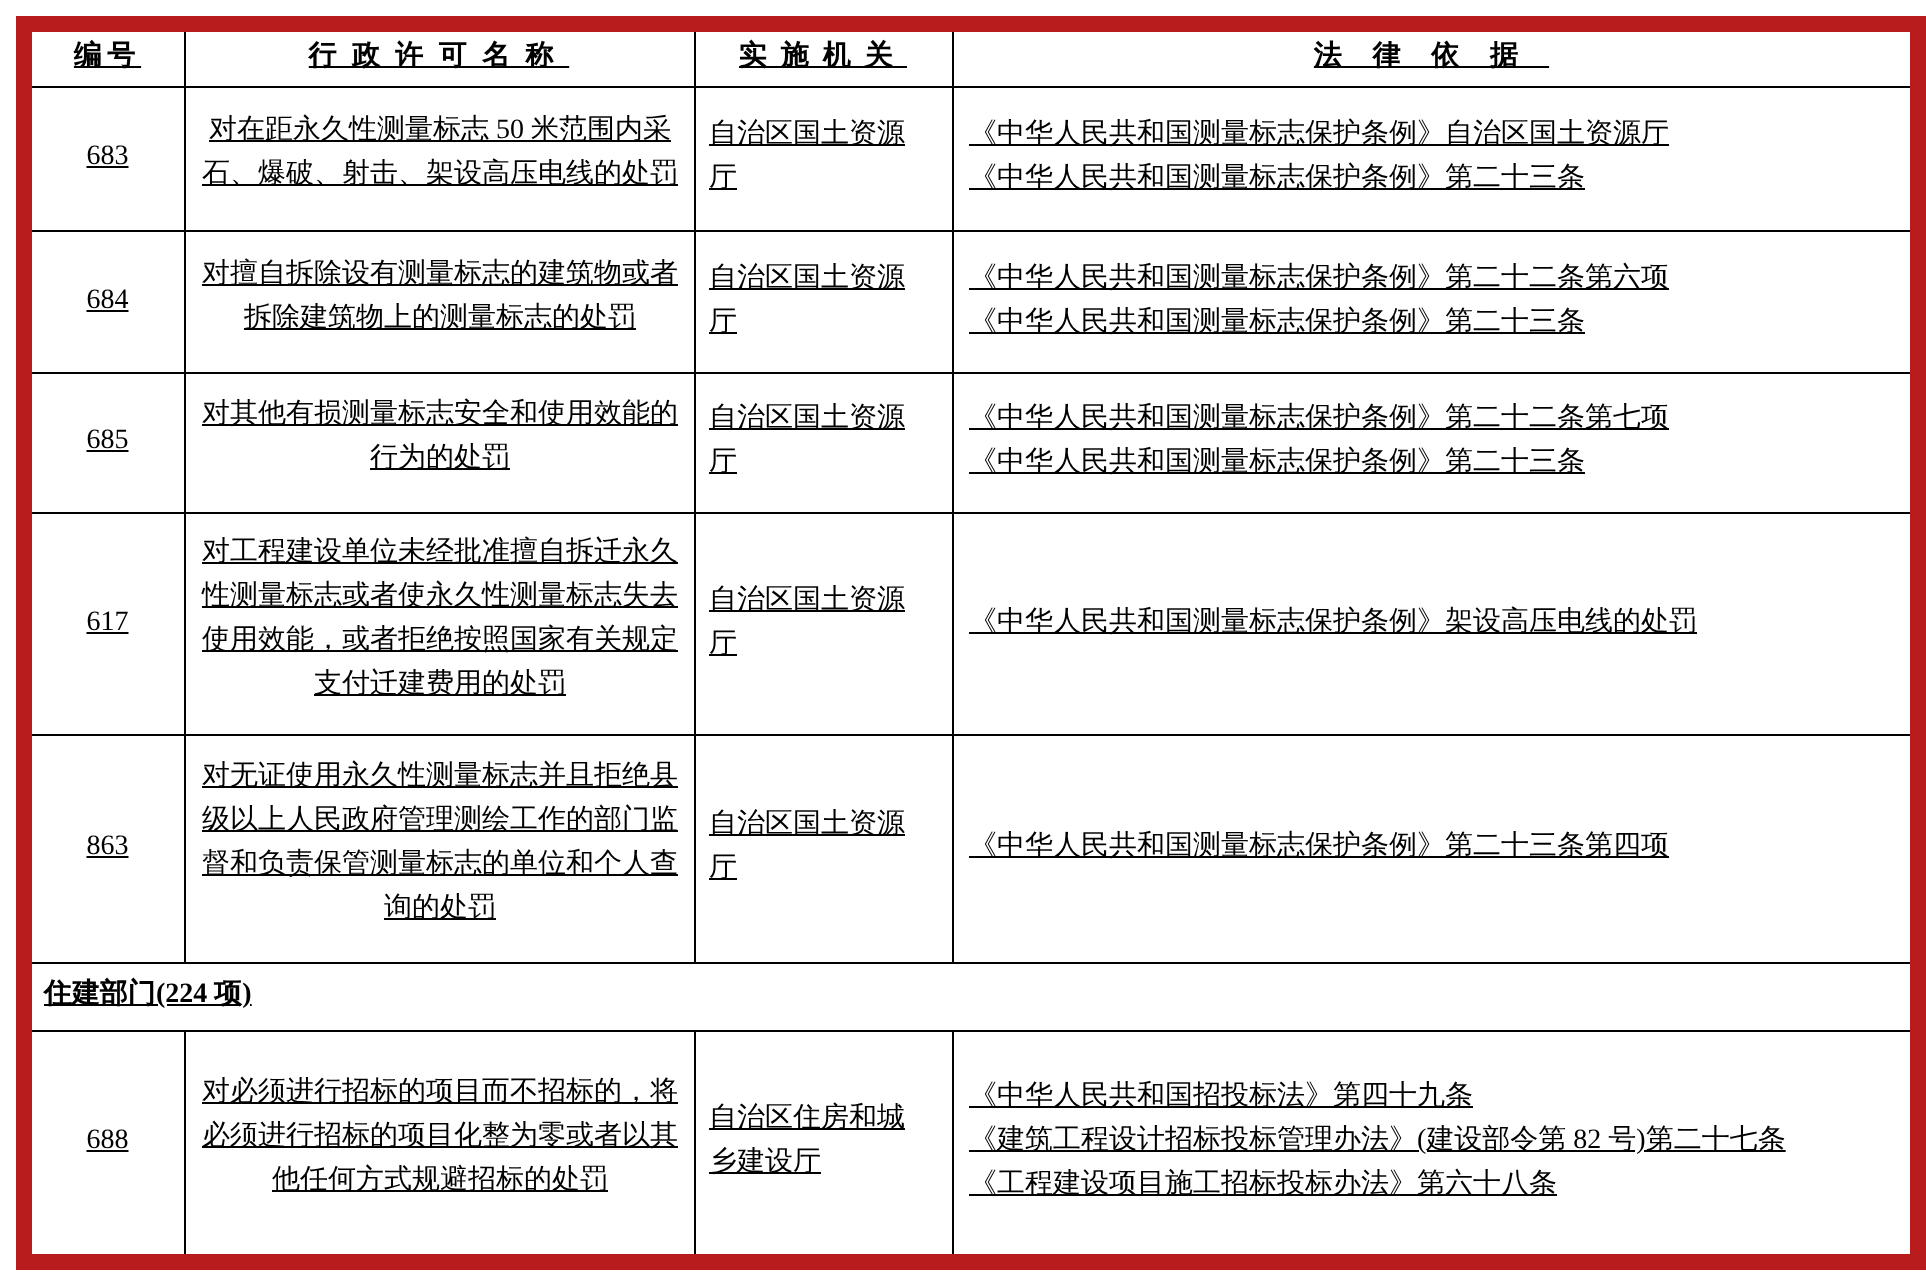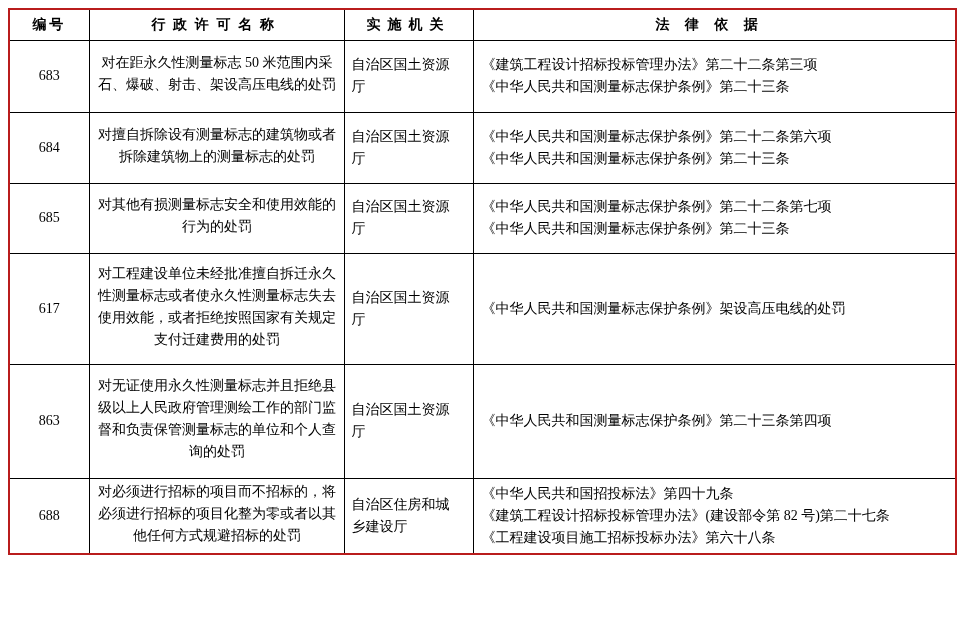--- a/index.html
+++ b/index.html
@@ -16,22 +16,23 @@
     color: #000000;
     overflow: hidden;
   }
   table.permits {
     position: absolute;
     left: 8px;
     top: 8px;
     width: 947px;
     border-collapse: collapse;
     table-layout: fixed;
-    border: 2px solid #b91c1c;
+    border: 8px solid #b91c1c;
     background: #ffffff;
+    text-decoration: underline;
   }
   table.permits th,
   table.permits td {
     border: 1px solid #000000;
     font-size: 14px;
     line-height: 22px;
     color: #000000;
     vertical-align: middle;
     word-break: break-all;
   }
@@ -99,21 +100,21 @@
         <th class="hdr hdr-agency">实施机关</th>
         <th class="hdr hdr-legal">法律依据</th>
       </tr>
     </thead>
     <tbody>
         <tr>
           <td class="cell-id">683</td>
           <td class="cell-name">对在距永久性测量标志 50 米范围内采石、爆破、射击、架设高压电线的处罚</td>
           <td class="cell-agency">自治区国土资源厅</td>
           <td class="cell-legal">
-            <div class="legal-line">《建筑工程设计招标投标管理办法》第二十二条第三项</div>
+            <div class="legal-line">《中华人民共和国测量标志保护条例》自治区国土资源厅</div>
             <div class="legal-line">《中华人民共和国测量标志保护条例》第二十三条</div>
           </td>
         </tr>
         <tr>
           <td class="cell-id">684</td>
           <td class="cell-name">对擅自拆除设有测量标志的建筑物或者拆除建筑物上的测量标志的处罚</td>
           <td class="cell-agency">自治区国土资源厅</td>
           <td class="cell-legal">
             <div class="legal-line">《中华人民共和国测量标志保护条例》第二十二条第六项</div>
             <div class="legal-line">《中华人民共和国测量标志保护条例》第二十三条</div>
@@ -138,20 +139,23 @@
         </tr>
         <tr>
           <td class="cell-id">863</td>
           <td class="cell-name">对无证使用永久性测量标志并且拒绝县级以上人民政府管理测绘工作的部门监督和负责保管测量标志的单位和个人查询的处罚</td>
           <td class="cell-agency">自治区国土资源厅</td>
           <td class="cell-legal">
             <div class="legal-line">《中华人民共和国测量标志保护条例》第二十三条第四项</div>
           </td>
         </tr>
         <tr>
+          <td colspan="4" class="section-cell">住建部门(224 项)</td>
+        </tr>
+        <tr>
           <td class="cell-id">688</td>
           <td class="cell-name">对必须进行招标的项目而不招标的，将必须进行招标的项目化整为零或者以其他任何方式规避招标的处罚</td>
           <td class="cell-agency">自治区住房和城乡建设厅</td>
           <td class="cell-legal">
             <div class="legal-line">《中华人民共和国招投标法》第四十九条</div>
             <div class="legal-line">《建筑工程设计招标投标管理办法》(建设部令第 82 号)第二十七条</div>
             <div class="legal-line">《工程建设项目施工招标投标办法》第六十八条</div>
           </td>
         </tr>
       </tbody>

